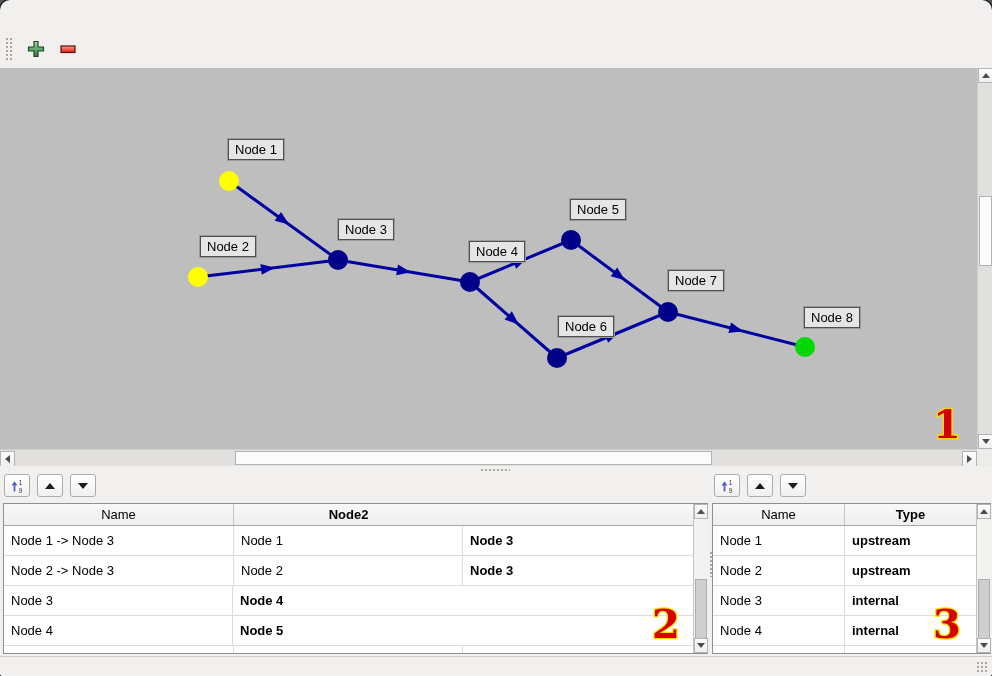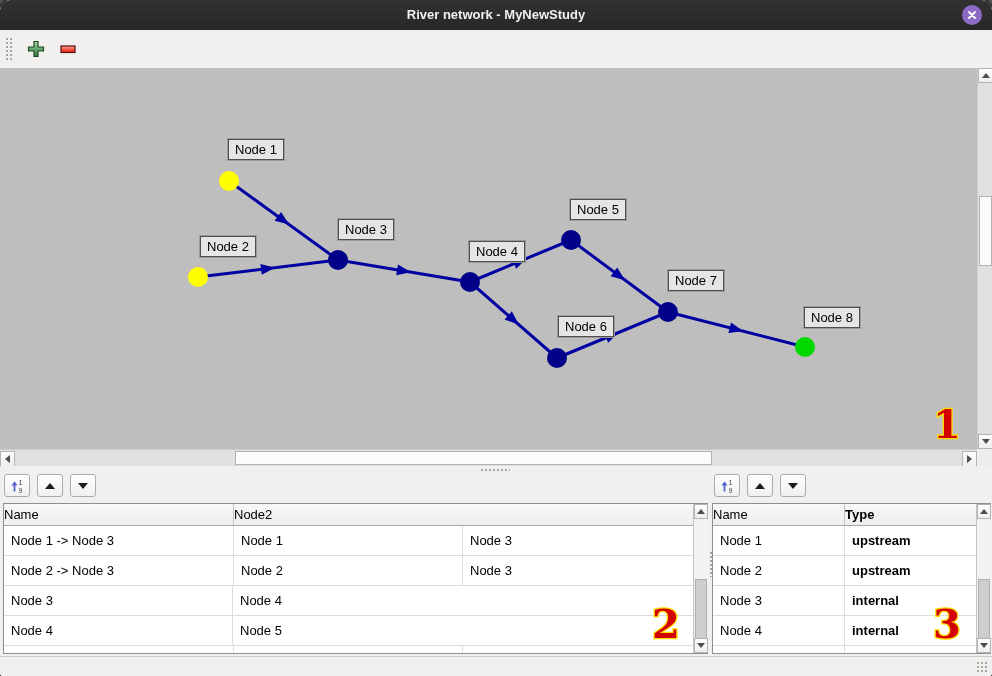--- a/index.html
+++ b/index.html
@@ -38,49 +38,41 @@
   #splitter{position:absolute;left:0;top:466px;width:992px;height:7px;background:#f1f0ef;cursor:row-resize;}
   .grip-h{position:absolute;left:480px;top:2px;width:30px;height:4px;
           background-image:radial-gradient(#a9a7a4 0.9px,transparent 1.1px);background-size:4px 4px;}
   
   #bottom{position:absolute;left:0;top:473px;width:992px;height:183px;background:#f1f0ef;}
   .mini-toolbar{position:absolute;top:1px;display:flex;gap:7px;}
   .mini-btn{width:26px;height:23px;background:linear-gradient(#ffffff,#f0f0f0);border:1px solid #ababab;
             border-radius:3px;display:flex;align-items:center;justify-content:center;box-sizing:border-box;cursor:pointer;}
   .table{position:absolute;top:30px;background:#fff;border:1px solid #8f8f8f;box-sizing:border-box;}
   .thead{display:flex;height:22px;background:linear-gradient(#f8f8f8,#eeeeee);border-bottom:1px solid #a8a8a8;box-sizing:border-box;}
-  .th{font-size:13px;color:#000;text-align:left;line-height:21px;border-right:1px solid #c4c4c4;box-sizing:border-box;overflow:hidden;}
+  .th{font-size:13px;color:#000;text-align:center;line-height:21px;border-right:1px solid #c4c4c4;box-sizing:border-box;overflow:hidden;}
   .tr{display:flex;height:30px;border-bottom:1px solid #dcdcdc;box-sizing:border-box;background:#fff;}
   .td{font-size:13px;color:#000;line-height:29px;padding-left:7px;border-right:1px solid #dcdcdc;box-sizing:border-box;overflow:hidden;white-space:nowrap;}
   .tr-partial{height:7px;border-bottom:none;background:#fff;display:flex;}
   .tbl-vscroll{position:absolute;top:0;width:15px;background:#f3f2f1;border-left:1px solid #c4c4c4;box-sizing:border-box;}
   .tbl-thumb{position:absolute;left:1px;width:12px;background:#cfcecd;border:1px solid #aeaeae;box-sizing:border-box;cursor:grab;}
   
-  .t-left  .c0{width:230px;} .t-left .c1{width:229px;} .t-left .c2{width:229px;border-right:none;}
+  .t-left  .c0{width:230px;} .t-left .c1{width:229px;} .t-left .c2{width:229px;border-right:none;font-weight:bold;}
   .t-right .c0{width:132px;} .t-right .c1{width:131px;border-right:none;font-weight:bold;}
   
   #statusbar{position:absolute;left:0;top:656px;width:992px;height:20px;background:#f1f0ef;border-top:1px solid #cfcdca;box-sizing:border-box;}
   #resize-grip{position:absolute;right:4px;bottom:3px;width:12px;height:12px;
                background-image:radial-gradient(#a9a7a4 0.9px,transparent 1.1px);background-size:4px 4px;}
   
   .annotation{position:absolute;pointer-events:none;}
 </style>
 </head>
 <body>
 
 <div id="window">
 
-  <div id="titlebar">
-    <div id="title">River network - MyNewStudy</div>
-    <div id="close-btn">
-      <svg width="12" height="12" viewBox="0 0 12 12">
-        <path d="M3 3 L9 9 M9 3 L3 9" stroke="#ffffff" stroke-width="1.8" stroke-linecap="round" fill="none"></path>
-      </svg>
-    </div>
-  </div>
 
   <div id="toolbar">
     <div class="grip-v"></div>
     <svg class="tool-icon" viewBox="0 0 18 18">
       <defs>
           <linearGradient id="gGreen" x1="0" y1="0" x2="0" y2="1">
         <stop offset="0" stop-color="#9fd7a4"></stop>
             <stop offset="1" stop-color="#2f7d3a"></stop>
           </linearGradient>
         </defs>

